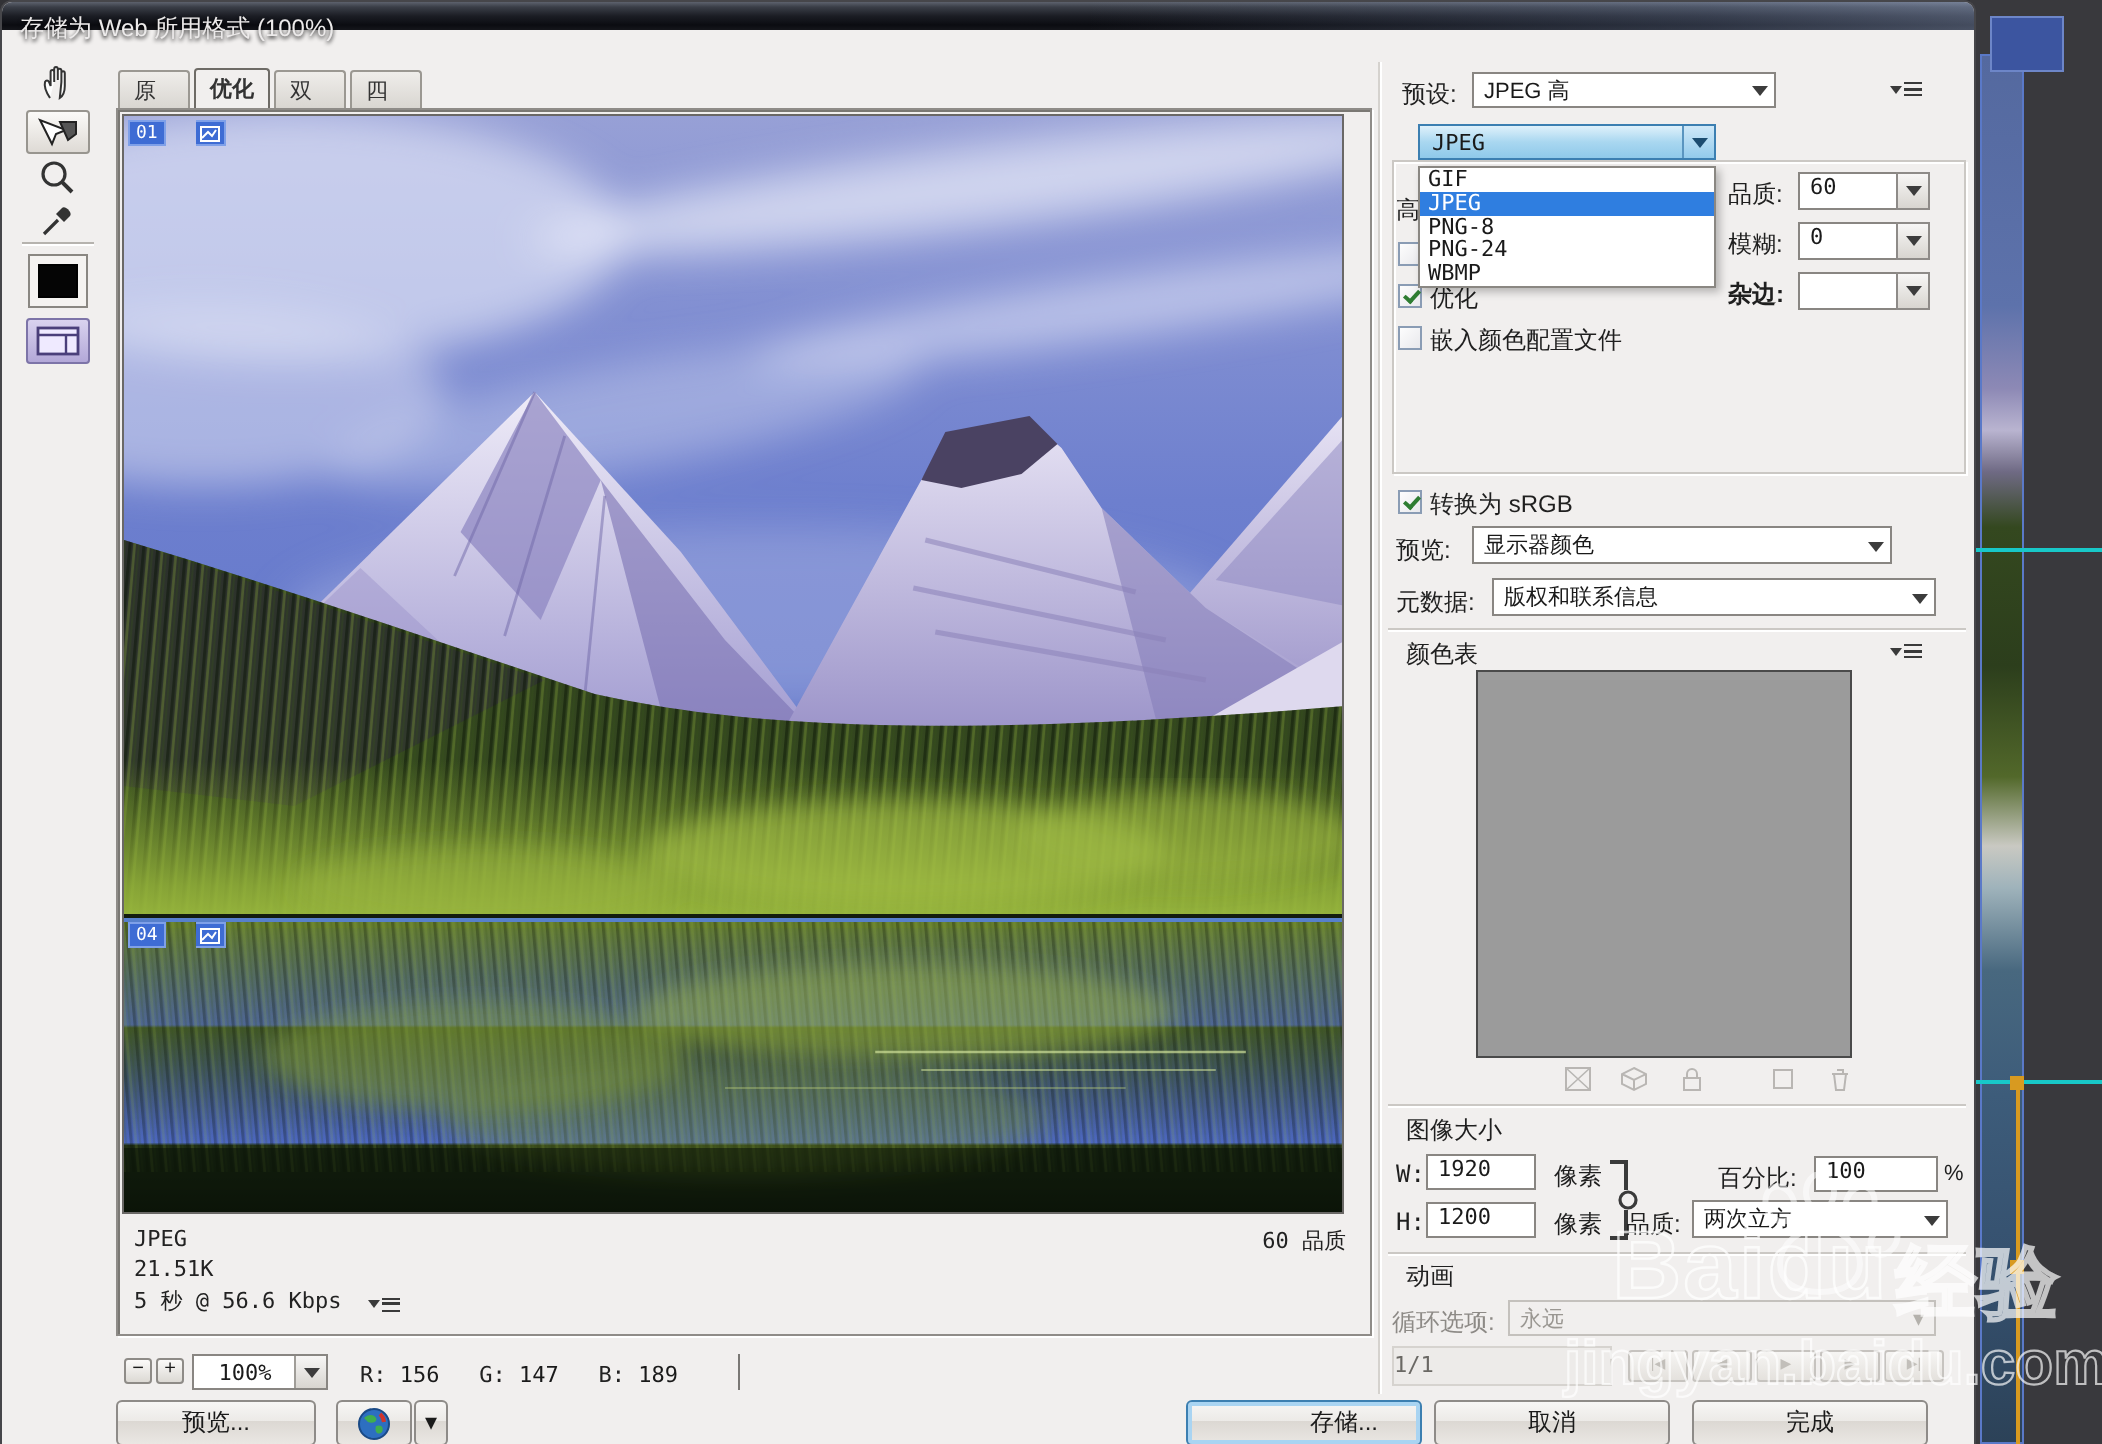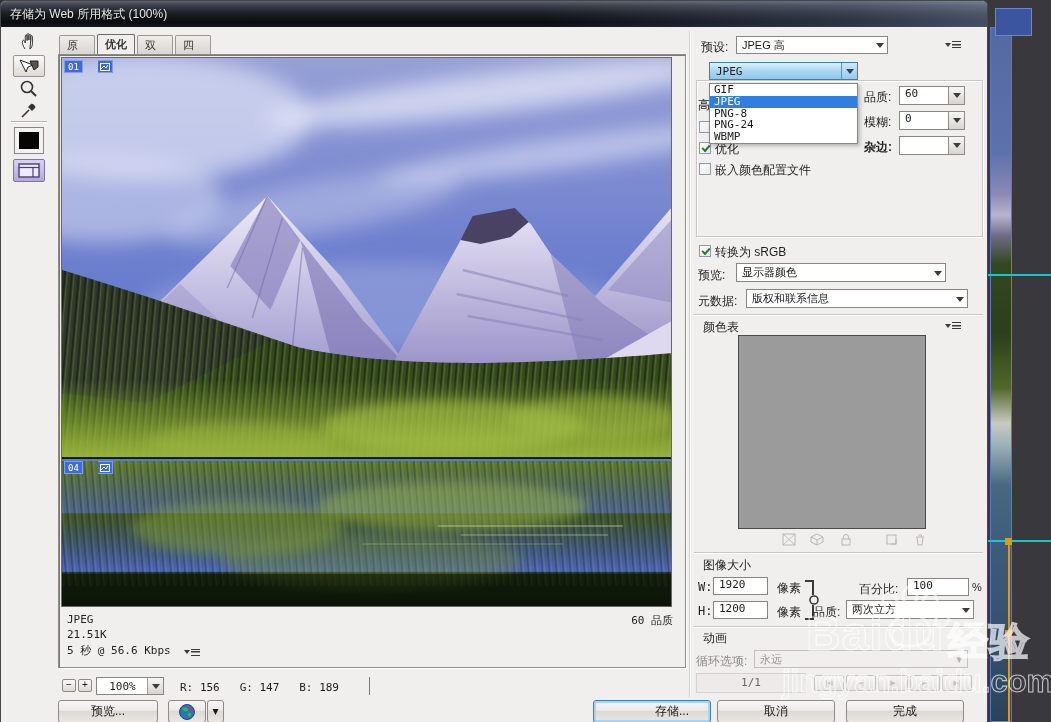--- a/index.html
+++ b/index.html
@@ -11,21 +11,21 @@
   .backdrop { position:absolute; left:985px; top:0; width:66px; height:722px; background:#39393d; }
   .doc-strip { position:absolute; left:5px; top:27px; width:22px; height:695px; border:1px solid #5a79c8;
     background:linear-gradient(180deg,#54699f 0%,#5d72ab 18%,#8d89b5 24%,#b9b4d0 27%,#6f6a84 30%,#34481f 34%,#2c3e1c 44%,#52682a 52%,#c9c9c2 57%,#9fb3bb 60%,#48687f 66%,#3d5c7a 75%,#35506e 88%,#2c4258 100%); }
   .guide-h { position:absolute; height:2px; background:#18c8c8; }
   .slice-v { position:absolute; width:2px; background:#d89a20; }
   .slice-handle { position:absolute; width:7px; height:7px; background:#d89a20; }
   .bg-rect { position:absolute; left:10px; top:8px; width:37px; height:28px; background:#3c55a0; border:1px solid #6d86c8; }
 
   
   .dialog { position:absolute; left:0; top:0; width:988px; height:722px; background:#f1efee; border:1px solid #46464a; border-bottom:none; border-radius:6px 6px 0 0; }
-  .titlebar { position:absolute; left:0; top:0; width:100%; height:26px; border-radius:5px 5px 0 0;
+  .titlebar { position:absolute; left:0; top:0; width:100%; height:14px; border-radius:5px 5px 0 0;
     background:linear-gradient(180deg,#5d626d 0%,#3a3e47 18%,#1b1d24 50%,#0b0c11 82%,#15161b 100%);text-align:right; }
   .titlebar .sheen { position:absolute; right:0; top:0; width:45%; height:100%; border-radius:0 5px 0 0;
     background:linear-gradient(90deg,rgba(130,150,190,0) 0%,rgba(130,150,190,.28) 70%,rgba(160,180,220,.38) 100%); }
   .title-text { position:absolute; left:9px; top:5px; color:#eceaea; font-size:12px; text-shadow:0 1px 2px #000; }
   .client { position:absolute; left:2px; top:26px; right:2px; bottom:0; background:#f1efee; }
 
   
   .toolbtn { position:absolute; display:flex; align-items:center; justify-content:center; }
   .tool-raised { border:1px solid #9a9document; border:1px solid #98958f; background:linear-gradient(#fbfaf8,#dedad5); border-radius:2px; }
   .tool-divider { position:absolute; left:10px; top:120px; width:36px; height:1px; background:#b6b3ae; box-shadow:0 1px 0 #fff; }
@@ -80,21 +80,21 @@
   .fmt-list { position:absolute; background:#fff; border:1px solid #8a8782; box-shadow:2px 2px 4px rgba(0,0,0,.25); font-family:"DejaVu Sans Mono",monospace; font-size:11px; z-index:6; }
   .fmt-list .item { height:11.8px; line-height:11.5px; padding:0 4px; white-space:nowrap; }
   .fmt-list .item.sel { background:#2f7ee0; color:#fff; }
   .spinbox { position:absolute; background:#fff; border:1px solid #898682; font-family:"DejaVu Sans Mono",monospace; font-size:11px; display:flex; align-items:flex-start; padding:0 2px 0 5px; }
   .spinarrow { position:absolute; width:17px; border:1px solid #8e8b88; background:linear-gradient(#f7f6f5,#d8d5d0); display:flex; align-items:center; justify-content:center; }
   .spinarrow i { width:0; height:0; border-left:4px solid transparent; border-right:4px solid transparent; border-top:5px solid #3c3c3c; }
   .ctable-box { position:absolute; left:737px; top:334px; width:188px; height:194px; background:#9b9b9b; border:1px solid #4a4a4a; }
   .ct-ic { position:absolute; top:532px; width:14px; height:13px; opacity:.55; }
   .disabledbox { position:absolute; background:#f1efee; border:1px solid #c4c1bd; color:#9a9792; font-size:11px; display:flex; align-items:center; padding:0 5px; }
   .playbtn { position:absolute; top:674px; width:30px; height:16px; border:1px solid #c6c3bf; background:linear-gradient(#f6f5f3,#e4e1dd); color:#c2bfba; font-size:7px; text-align:center; line-height:14px; border-radius:2px; }
-  .framebar { position:absolute; left:695px; top:672px; width:110px; height:20px; border:1px solid #d6d3cf; background:#edebe9; color:#6a6864; font-family:"DejaVu Sans Mono",monospace; font-size:11px; text-align:center; line-height:18px; }
+  .framebar { position:absolute; left:695px; top:672px; width:110px; height:20px; border:1px solid #d6d3cf; background:#edebe9; color:#6a6864; font-family:"DejaVu Sans Mono",monospace; font-size:11px; text-align:left; line-height:18px; }
 
   
   .wm { position:absolute; z-index:40; pointer-events:none; color:transparent; -webkit-text-stroke:1.2px rgba(255,255,255,.72); font-weight:bold; letter-spacing:1px; }
   .wm-brand { left:806px; top:606px; font-size:48px; font-family:"Liberation Sans",sans-serif; }
   .wm-badge { left:948px; top:614px; font-size:40px; -webkit-text-stroke:1.4px rgba(255,255,255,.7); }
   .wm-url { left:782px; top:664px; font-size:31px; -webkit-text-stroke:1.1px rgba(255,255,255,.68); letter-spacing:0; }
   .wm-paw { position:absolute; left:868px; top:586px; z-index:41; pointer-events:none; opacity:.72; }
 </style>
 </head>
 <body>

